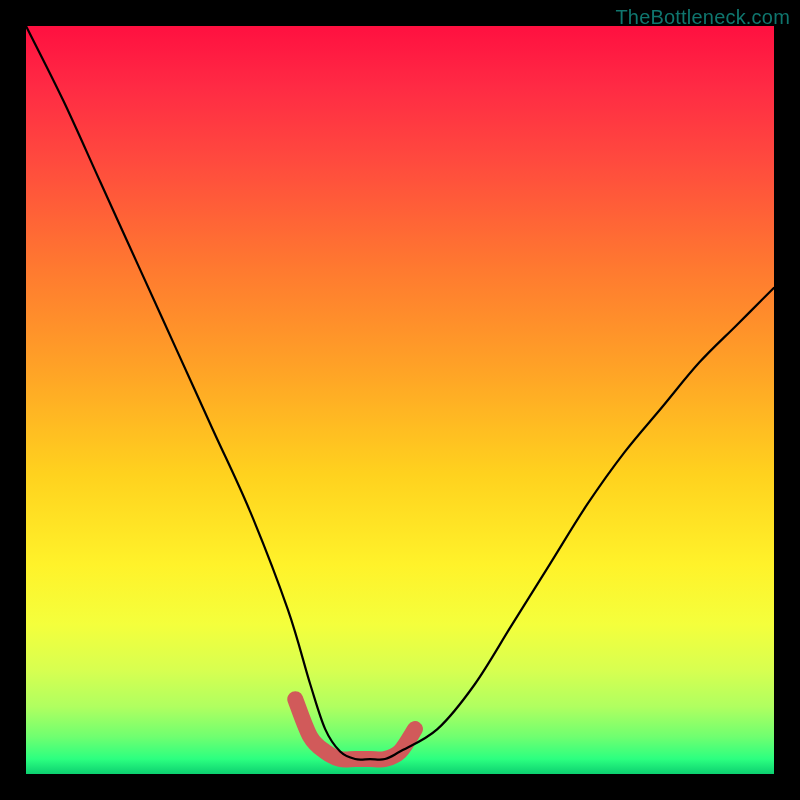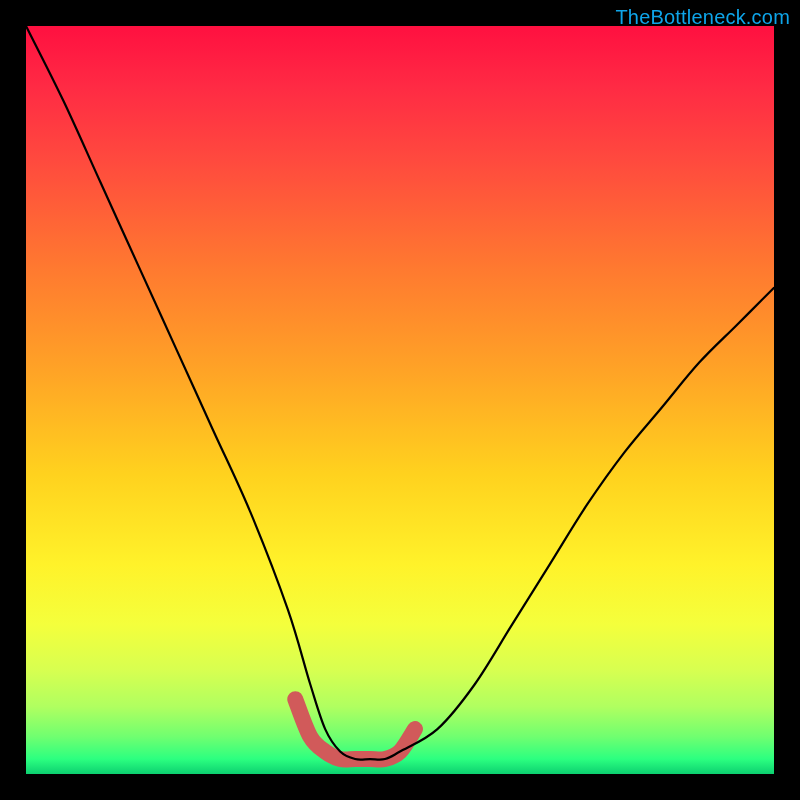--- a/index.html
+++ b/index.html
@@ -38,21 +38,21 @@
       #b0ff60 91%,
       #70ff70 95%,
       #2cff80 98%,
       #0cd070 100%
     );
   }
   .watermark {
     position: absolute;
     top: 6px;
     right: 10px;
-    color: #0ea5e9;
+    color: #0f766e;
     font-size: 20px;
     font-weight: 500;
     letter-spacing: 0.2px;
   }
   svg.curves {
     position: absolute;
     left: 0;
     top: 0;
     width: 748px;
     height: 748px;

